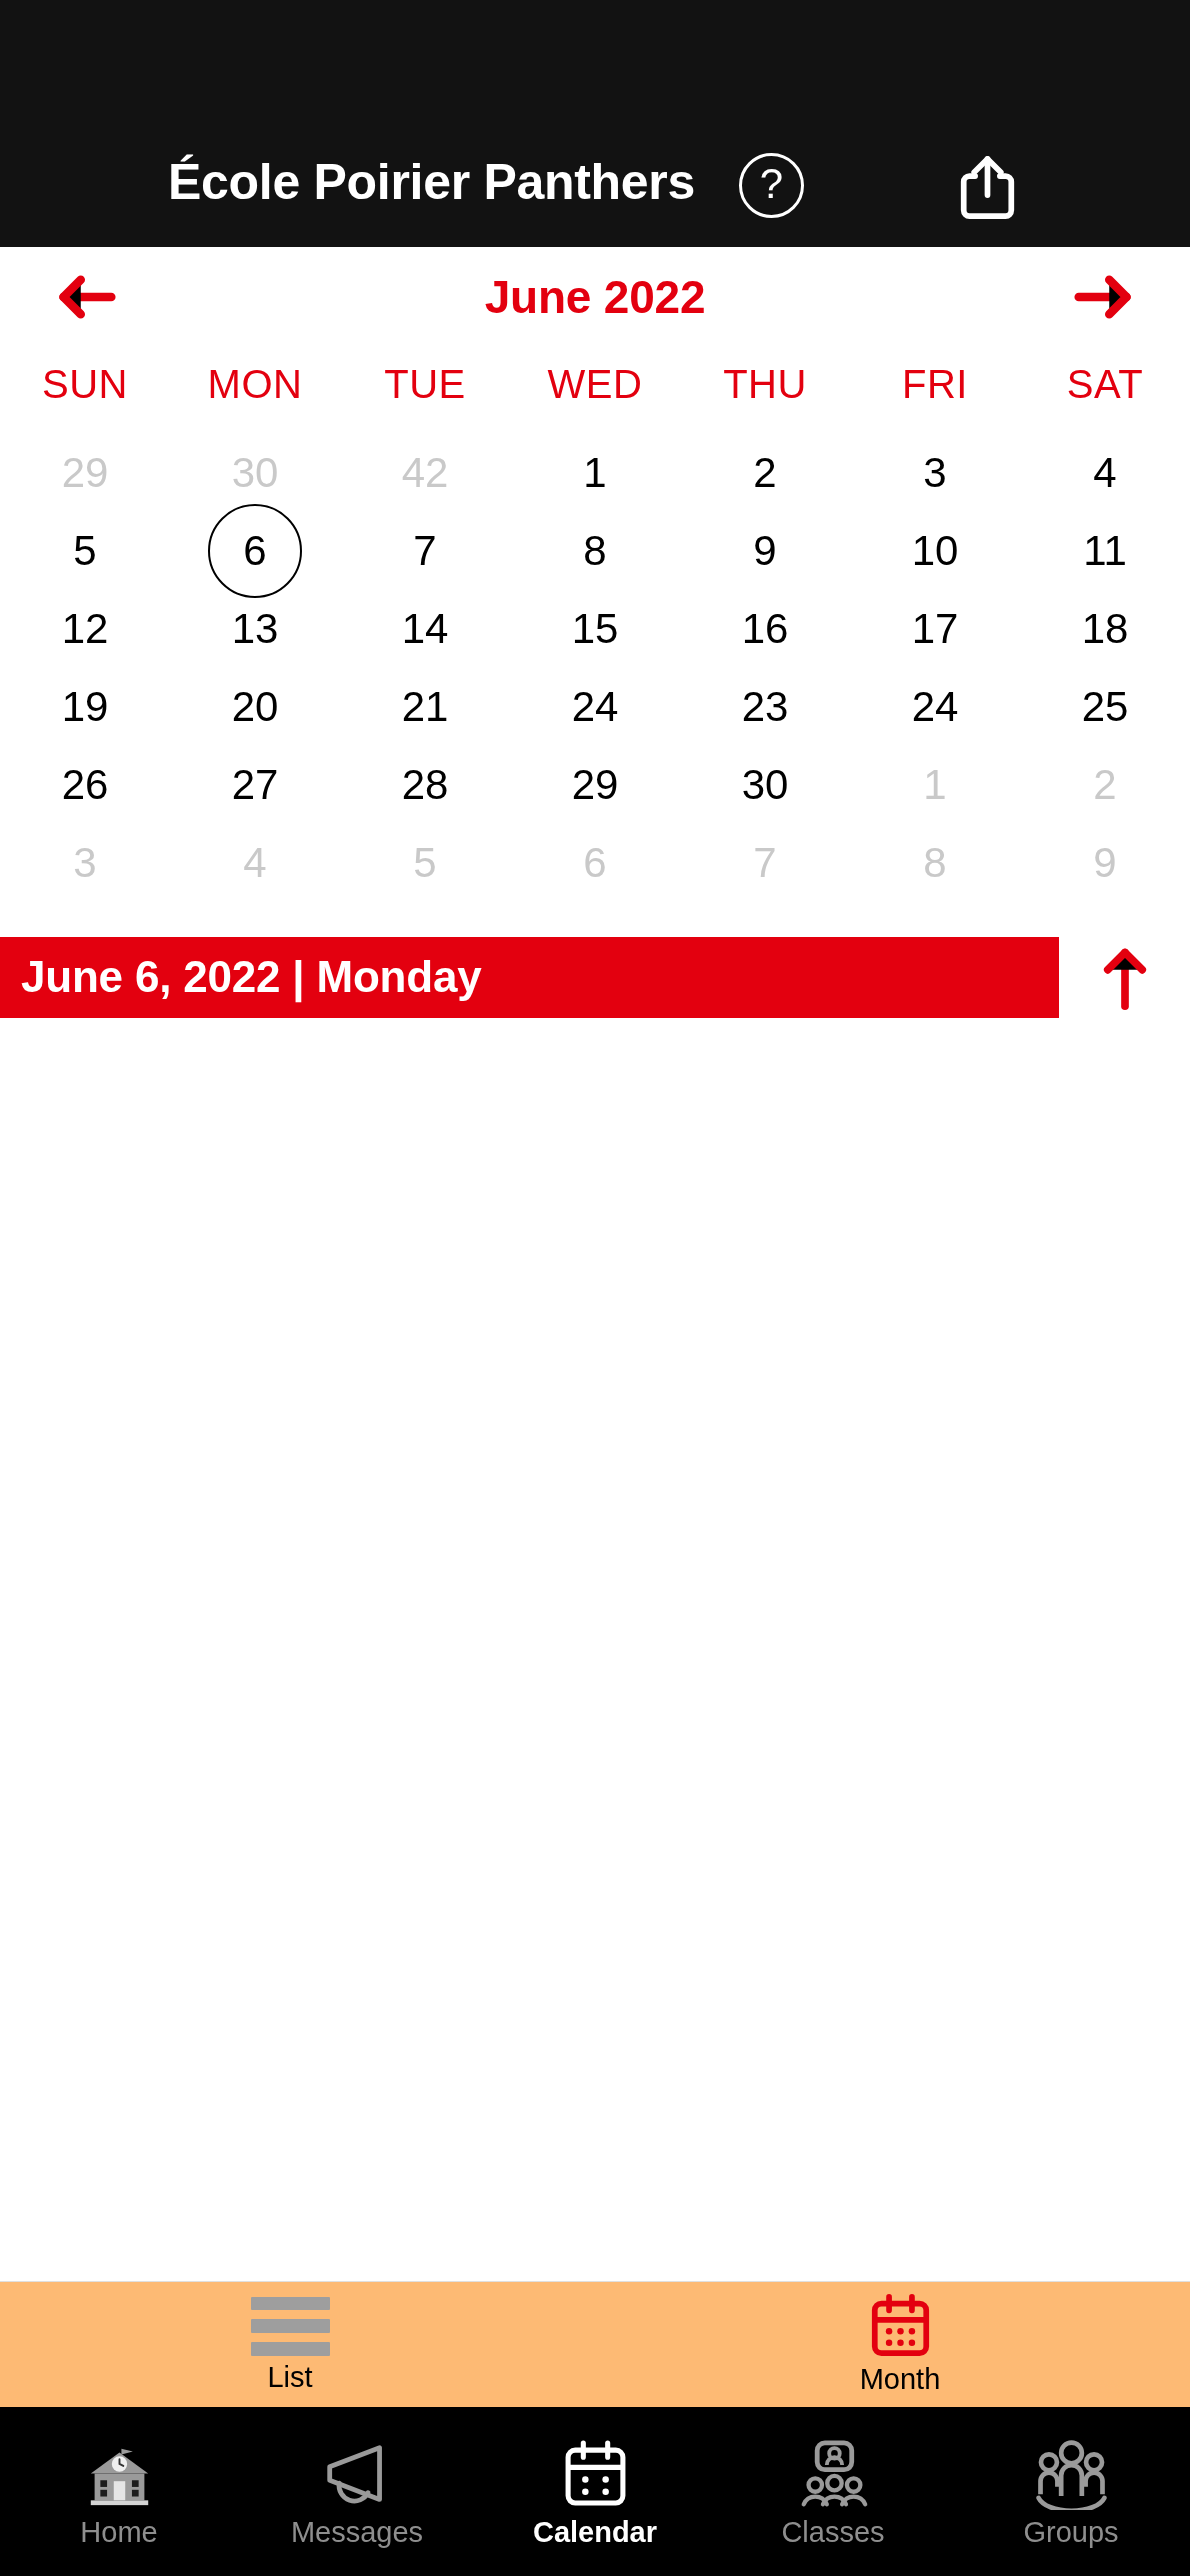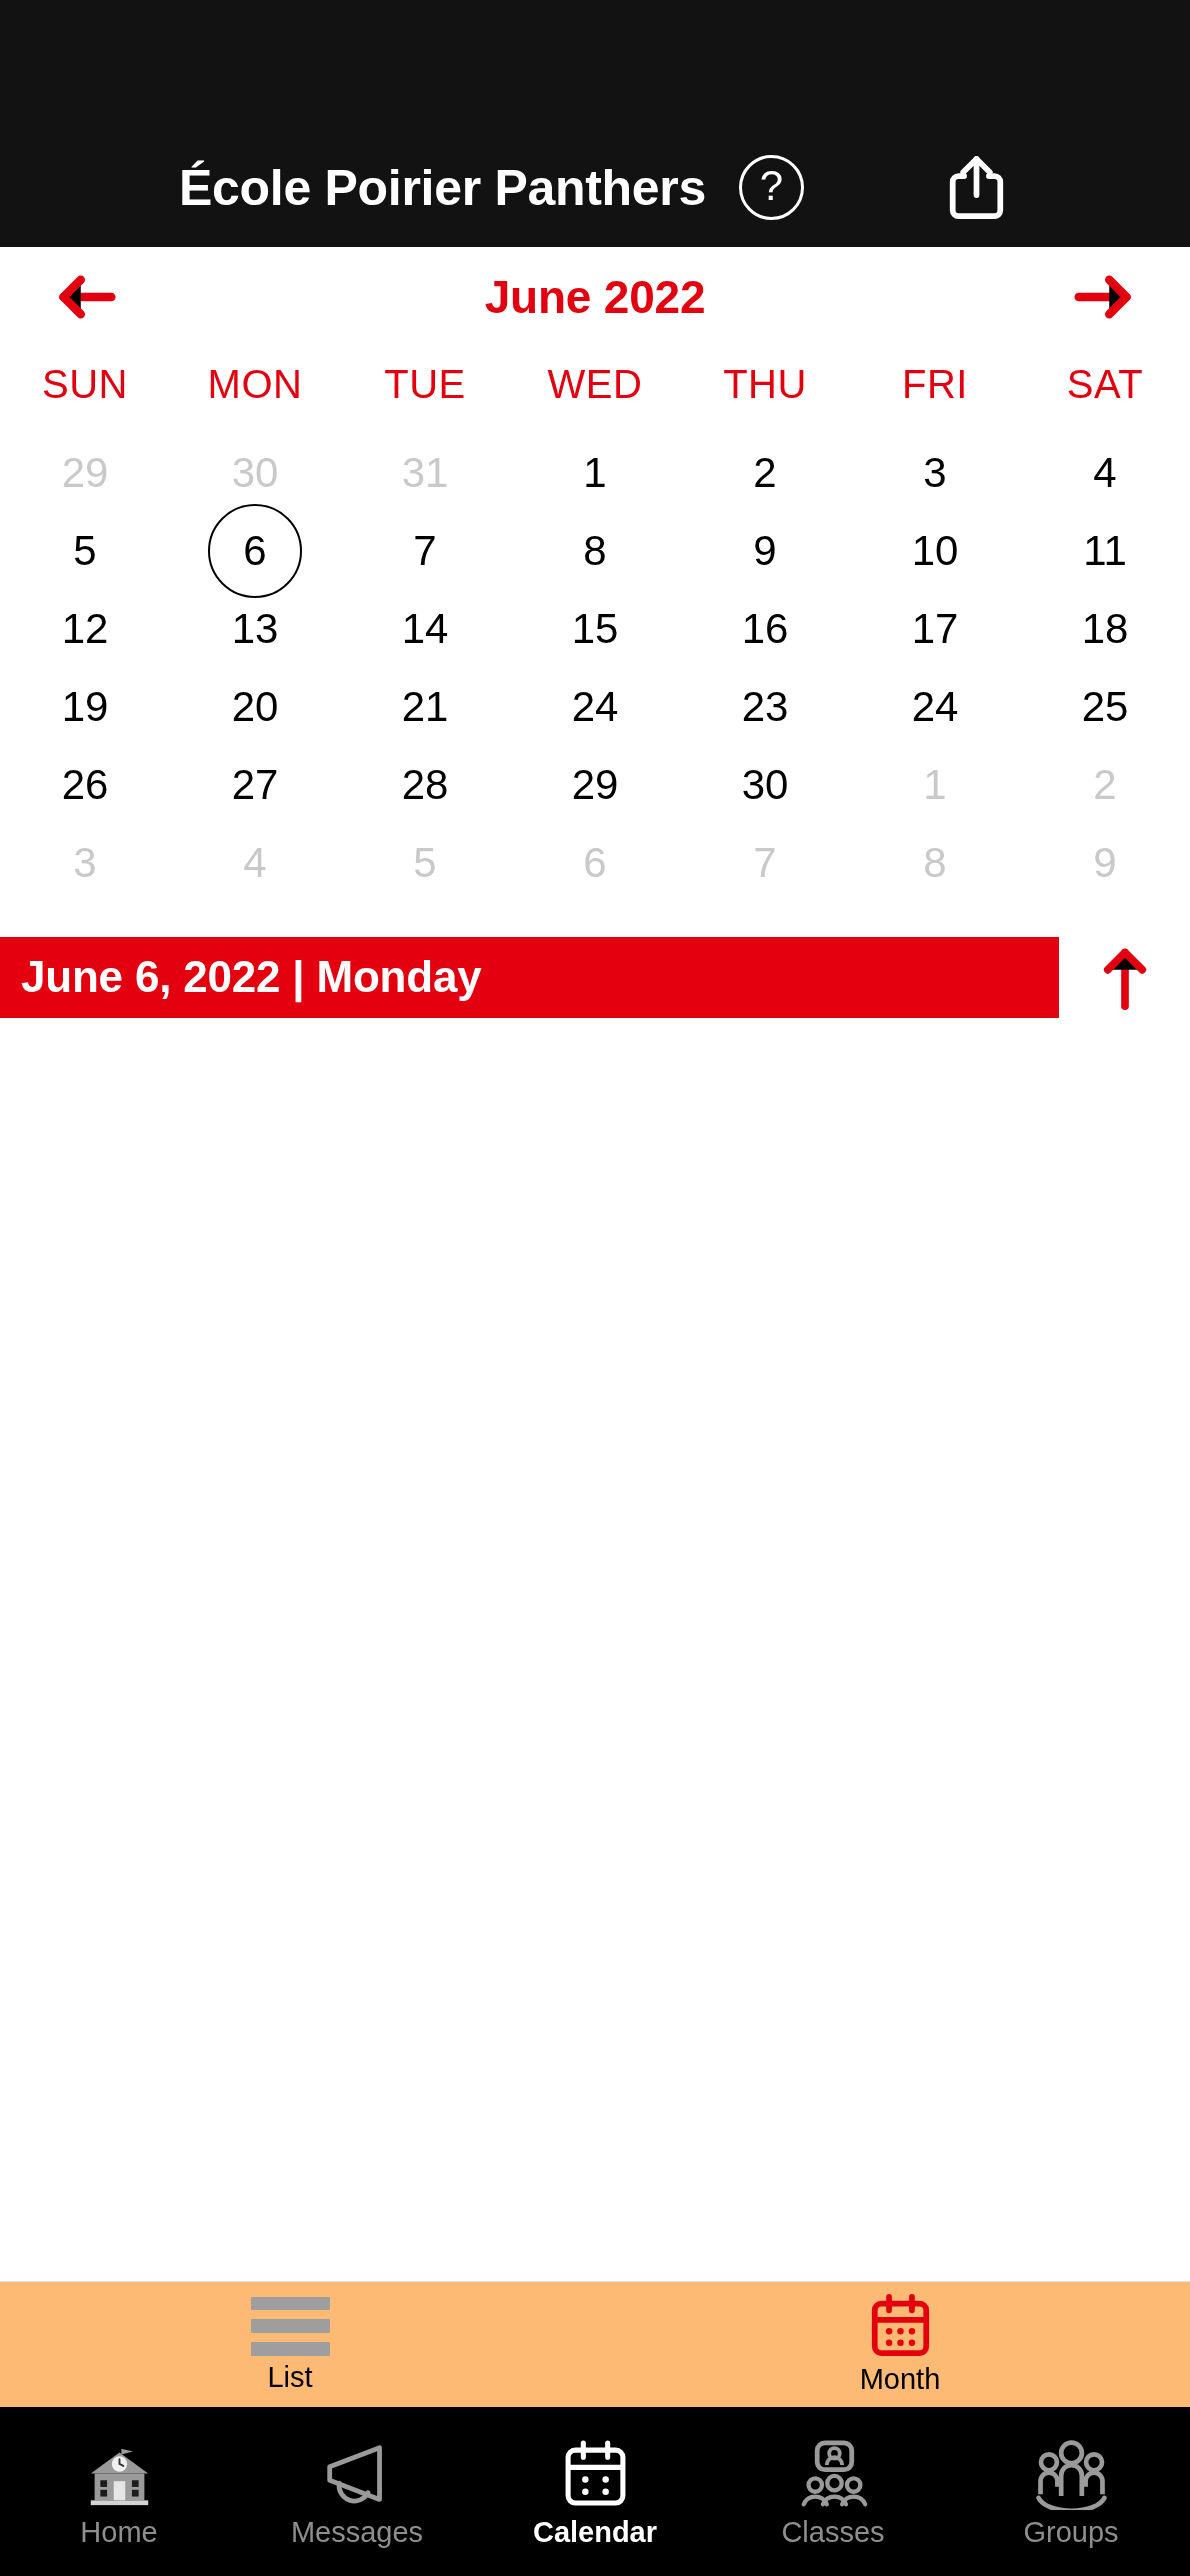--- a/index.html
+++ b/index.html
@@ -21,22 +21,22 @@
     height:247px;
     background:#121212;
     display:flex;
     align-items:flex-end;
     justify-content:center;
     padding-bottom:25px;
     flex:0 0 auto;
   }
   .topbar-inner {
     display:flex;
-    align-items:center;
-    gap:33px;
+    align-items:flex-start;
+    gap:44px;
   }
   .app-title {
     color:#ffffff;
     font-size:50px;
     font-weight:700;
     letter-spacing:-0.3px;
     white-space:nowrap;
   }
   .help-icon {
     width:65px; height:65px;
@@ -273,21 +273,21 @@
   </div>
 
   <div class="cal-grid" id="cal-grid">
       <div class="day-cell muted">
         <span class="day-num">29</span>
       </div>
       <div class="day-cell muted">
         <span class="day-num">30</span>
       </div>
       <div class="day-cell muted">
-        <span class="day-num">31</span>
+        <span class="day-num">42</span>
       </div>
       <div class="day-cell">
         <span class="day-num">1</span>
       </div>
       <div class="day-cell">
         <span class="day-num">2</span>
       </div>
       <div class="day-cell">
         <span class="day-num">3</span>
       </div>

